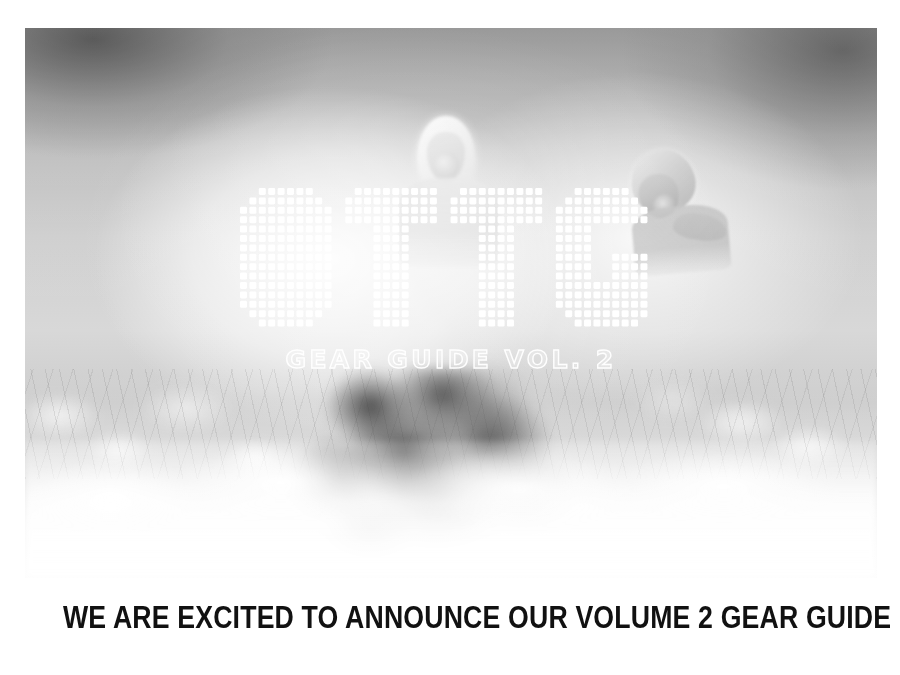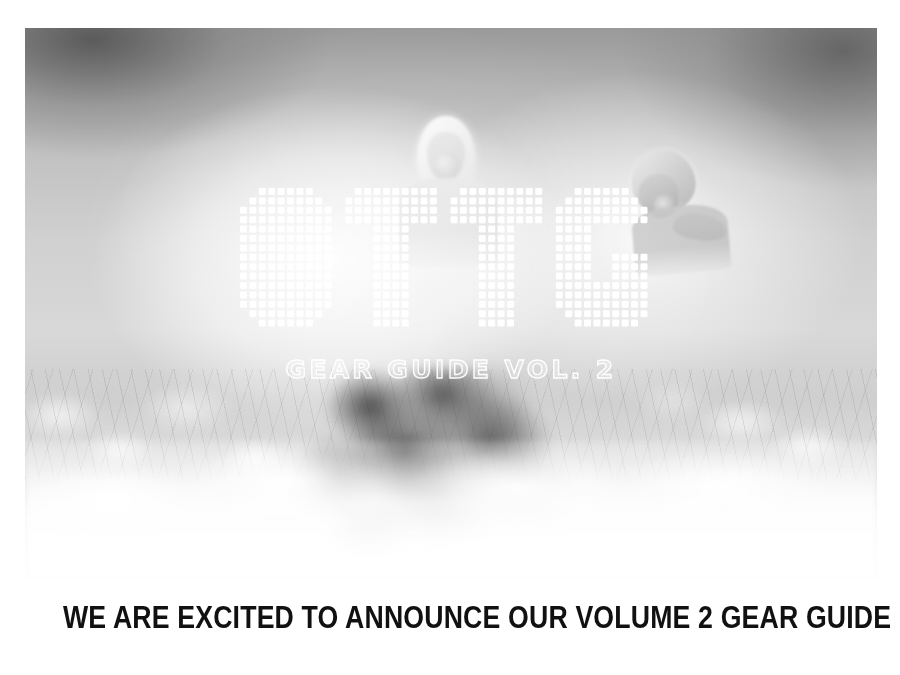--- a/index.html
+++ b/index.html
@@ -222,21 +222,21 @@
     top: 160px;
     display: flex;
     flex-direction: column;
     align-items: center;
     pointer-events: none;
   }
   .logo-grid {
     display: block;
   }
   .logo-subtitle {
-    margin-top: 26px;
+    margin-top: 16px;
     font-family: "DejaVu Sans", sans-serif;
     font-weight: 700;
     font-size: 25px;
     letter-spacing: 3.4px;
     color: transparent;
     -webkit-text-stroke: 1.4px rgba(255,255,255,0.96);
     text-shadow: 0 0 2px rgba(255,255,255,0.25);
     white-space: nowrap;
   }
 

